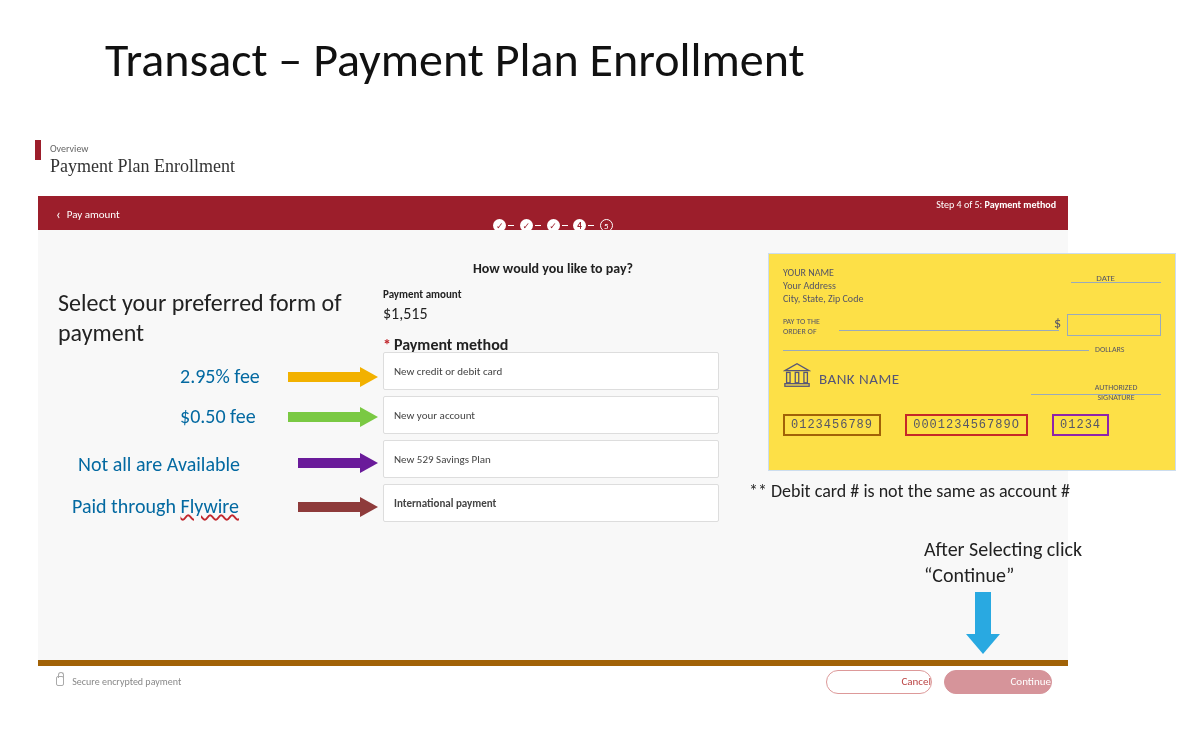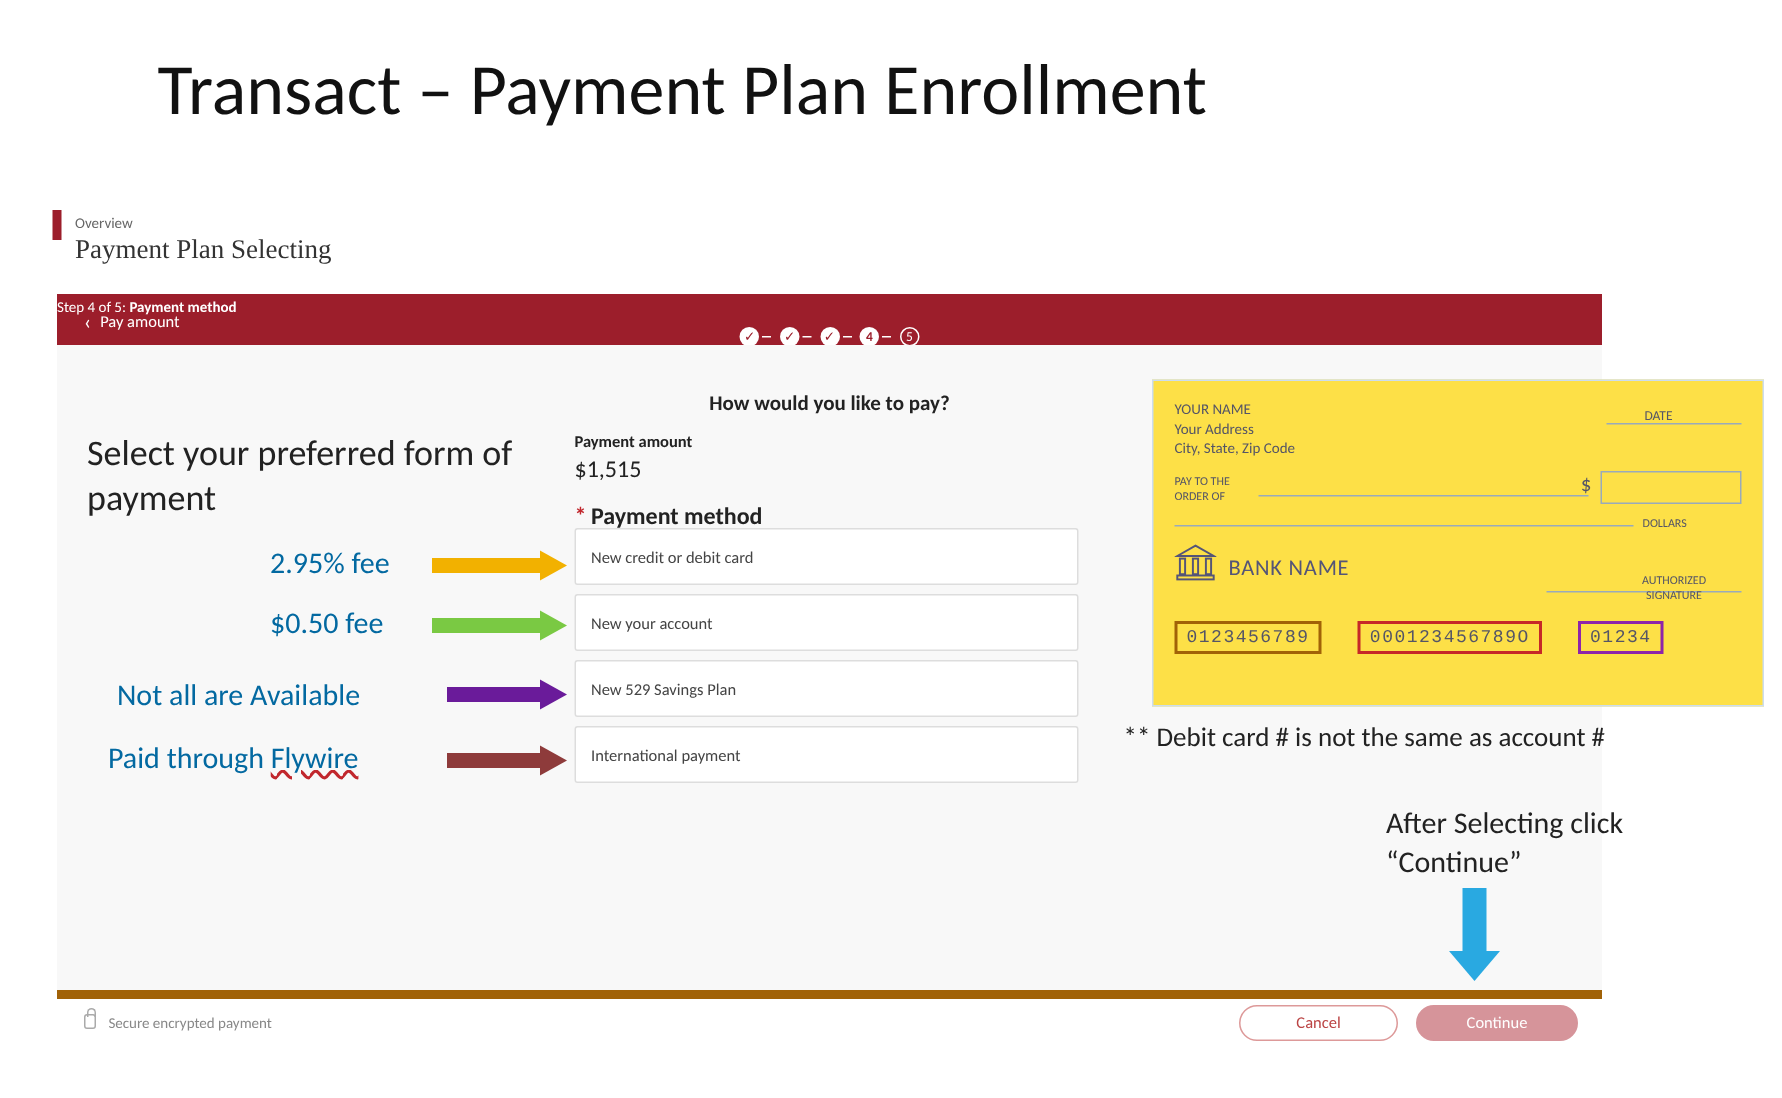--- a/index.html
+++ b/index.html
@@ -6,44 +6,44 @@
   html, body { width: 1188px; height: 732px; font-family: "Segoe UI", Calibri, Arial, sans-serif; background: #fff; color: #222; }
   .slide { position: relative; width: 1188px; height: 732px; }
   .slide-title { position: absolute; left: 105px; top: 30px; font-size: 48px; font-weight: 400; color: #111; }
   .app { position: absolute; left: 38px; top: 140px; width: 1030px; height: 552px; background: #fff; }
   .red-tab { position: absolute; left: -3px; top: 0; width: 6px; height: 20px; background: #9c1e2b; }
   .overview { position: absolute; left: 12px; top: 2px; font-size: 10px; color: #666; }
   .page-title { position: absolute; left: 12px; top: 16px; font-size: 18px; color: #333; font-family: Georgia, "Times New Roman", serif; }
   .red-bar { position: absolute; left: 0; top: 56px; width: 1030px; height: 34px; background: #9c1e2b; color: #fff; }
   .back-link { position: absolute; left: 18px; top: 10px; font-size: 11px; cursor: pointer; }
   .back-link::before { content: "‹"; margin-right: 6px; font-size: 14px; vertical-align: -1px; }
-  .step-label { position: absolute; left: 0; right: 0; top: 2px; text-align: left; font-size: 10px; }
+  .step-label { position: absolute; left: 0; right: 12px; top: 2px; text-align: right; font-size: 10px; }
   .step-label .bold { font-weight: 700; }
   .steps { position: absolute; left: 0; right: 0; top: 18px; text-align: center; }
   .sdot { display: inline-block; width: 13px; height: 13px; border-radius: 50%; background: #fff; color: #9c1e2b; font-size: 9px; line-height: 13px; text-align: center; margin: 0 2px; vertical-align: middle; }
   .sdot.filled::after { content: "✓"; }
   .sdot.current { background: #fff; font-weight: 700; }
   .sdot.future { background: transparent; border: 1px solid #fff; color: #fff; line-height: 11px; }
   .sline { display: inline-block; width: 6px; height: 1px; background: #fff; vertical-align: middle; }
   .content { position: absolute; left: 0; top: 90px; width: 1030px; height: 430px; background: #f8f8f8; }
   .prompt { position: absolute; left: 0; top: 30px; width: 1030px; text-align: center; font-size: 14px; font-weight: 600; color: #222; }
   .amount-label { position: absolute; left: 345px; top: 58px; font-size: 11px; font-weight: 700; color: #222; }
   .amount-value { position: absolute; left: 345px; top: 74px; font-size: 16px; color: #222; }
   .method-label { position: absolute; left: 345px; top: 105px; font-size: 16px; font-weight: 700; color: #222; }
   .method-label .req { color: #c1272d; margin-right: 3px; }
   .opt { position: absolute; left: 345px; width: 336px; height: 38px; background: #fff; border: 1px solid #ddd; border-radius: 2px; font-size: 11px; color: #444; padding: 12px 10px; cursor: pointer; }
   .opt1 { top: 122px; }
   .opt2 { top: 166px; }
   .opt3 { top: 210px; }
-  .opt4 { top: 254px; }
+  .opt4 { top: 254px; font-weight: bold; }
   .footer { position: absolute; left: 0; top: 520px; width: 1030px; height: 32px; border-top: 6px solid #a16207; }
   .secure { position: absolute; left: 18px; top: 9px; font-size: 10px; color: #888; }
   .secure .lock { display: inline-block; width: 8px; height: 10px; border: 1px solid #aaa; border-radius: 2px; margin-right: 6px; vertical-align: -1px; position: relative; }
   .secure .lock::before { content: ""; position: absolute; top: -5px; left: 1px; width: 4px; height: 5px; border: 1px solid #aaa; border-bottom: none; border-radius: 3px 3px 0 0; }
-  .btn { position: absolute; top: 4px; height: 24px; border-radius: 12px; font-size: 11px; line-height: 22px; text-align: center; cursor: pointer; }
+  .btn { position: absolute; top: 4px; height: 24px; border-radius: 12px; font-size: 11px; line-height: 22px; text-align: right; cursor: pointer; }
   .btn-cancel { left: 788px; width: 106px; background: #fff; color: #b44; border: 1px solid #d99; }
   .btn-continue { left: 906px; width: 108px; background: #d6949a; color: #fff; border: 1px solid #d6949a; }
   
   .ann-instruct { position: absolute; left: 58px; top: 288px; font-size: 24px; width: 300px; line-height: 1.25; color: #222; }
   .ann { position: absolute; font-size: 20px; color: #0369a1; }
   .ann1 { left: 180px; top: 364px; }
   .ann2 { left: 180px; top: 404px; }
   .ann3 { left: 78px; top: 452px; }
   .ann4 { left: 72px; top: 494px; }
   .arrow { position: absolute; }
@@ -95,21 +95,21 @@
 </style>
 </head>
 <body>
 
 <div class="slide">
   <div class="slide-title">Transact – Payment Plan Enrollment</div>
 
   <div class="app">
     <div class="red-tab"></div>
     <div class="overview">Overview</div>
-    <div class="page-title">Payment Plan Selecting</div>
+    <div class="page-title">Payment Plan Enrollment</div>
 
     <div class="red-bar">
       <div class="back-link">Pay amount</div>
       <div class="step-label">
         <span>Step 4 of 5:</span>
         <span class="bold">Payment method</span>
       </div>
       <div class="steps">
         <span class="sdot filled"></span><span class="sline"></span>
         <span class="sdot filled"></span><span class="sline"></span>

